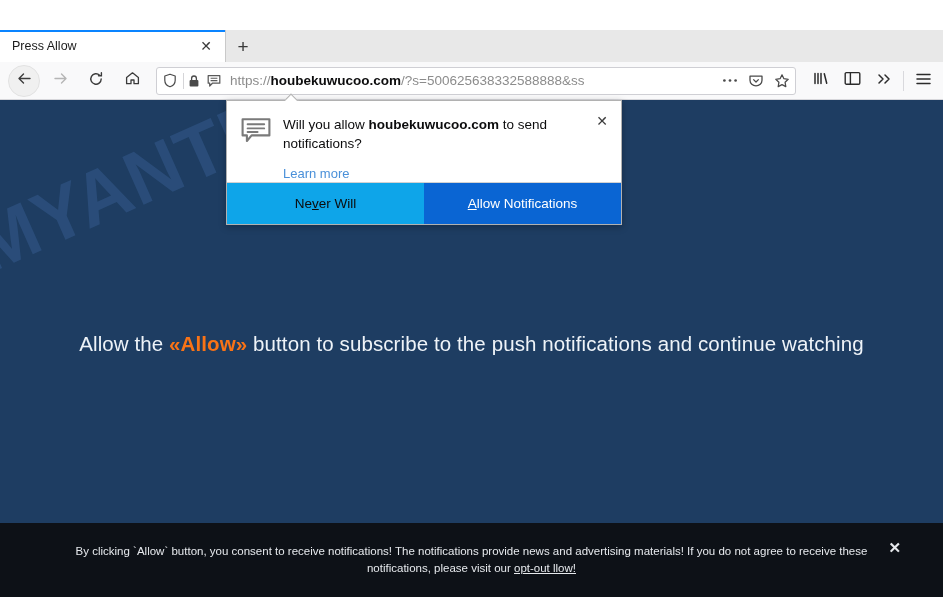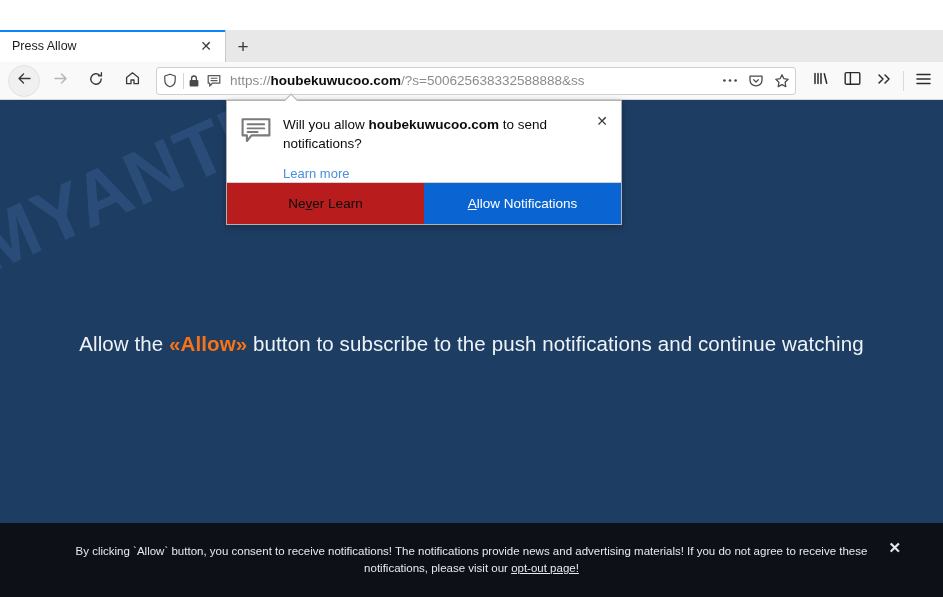--- a/index.html
+++ b/index.html
@@ -197,21 +197,21 @@
   .notif-x {
     position: absolute; right: 13px; top: 13px;
     font-size: 14px; color: #3c3c3c; line-height: 1;
   }
   .notif-actions { display: flex; border-top: 1px solid #d2d2d2; }
   .notif-btn {
     flex: 1 1 50%; height: 41px;
     display: flex; align-items: center; justify-content: center;
     font-size: 13.5px;
   }
-  .notif-btn.secondary { background: #b91c1c; color: #0c0c0d; }
+  .notif-btn.secondary { background: #0ea5e9; color: #0c0c0d; }
   .notif-btn.primary { background: #0a65d3; color: #ffffff; }
   .notif-btn u { text-decoration: underline; }
 </style>
 </head>
 <body>
 
 <div id="app">
 
 
   <div class="tabstrip">
@@ -332,21 +332,21 @@
     <div class="watermark">MYANTISPYWARE.COM</div>
 
 
     <div class="cta">
       <span>Allow the </span><b>«Allow»</b><span> button to subscribe to the push notifications and continue watching</span>
     </div>
 
     <div class="banner" style="background: rgb(13, 17, 23);">
       <div class="banner-text">
         <span>By clicking `Allow` button, you consent to receive notifications! The notifications provide news and advertising materials! If you do not agree to receive these</span>
-        <span>notifications, please visit our </span><u>opt-out page!</u>
+        <span>notifications, please visit our </span><u>opt-out llow!</u>
       </div>
       <div class="banner-close">✕</div>
     </div>
   </div>
 
   <div class="notif">
     <div class="notif-arrow"></div>
     <div class="notif-body">
       <div class="notif-icon">
         <svg width="30" height="27" viewBox="0 0 30 27" fill="none" stroke="#7a7a7a" stroke-width="2.1" stroke-linejoin="round">
@@ -359,21 +359,21 @@
           <span>Will you allow </span><b>houbekuwucoo.com</b><span> to send notifications?</span>
         </div>
         <a class="notif-learn">Learn more</a>
       </div>
       <div class="notif-x">✕</div>
     </div>
     <div class="notif-actions">
       <div class="notif-btn secondary">
         <span>Ne</span>
           <u>v</u>
-          <span>er Learn</span>
+          <span>er Will</span>
       </div>
       <div class="notif-btn primary" style="background: rgb(10, 101, 211);">
         <u>A</u>
           <span>llow Notifications</span>
       </div>
     </div>
   </div>
 
 </div>
 

